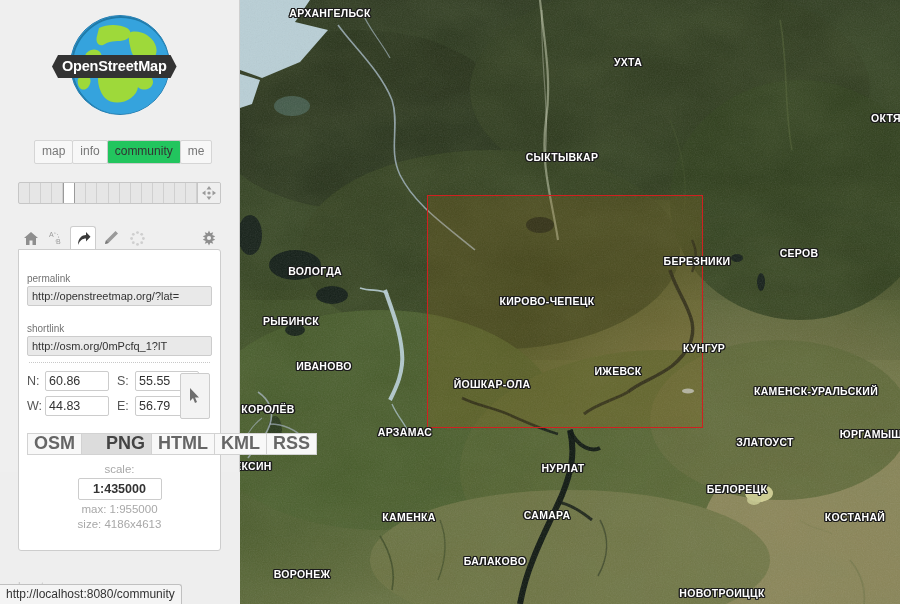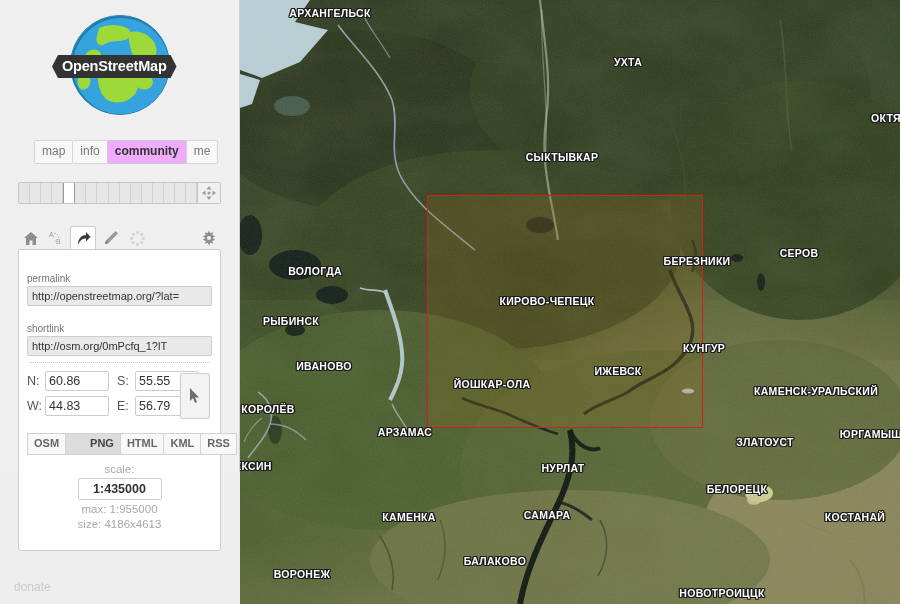--- a/index.html
+++ b/index.html
@@ -52,21 +52,21 @@
     border: 1px solid #d5d5d5;
     background: #f7f7f7;
     color: #777777;
     font-size: 12px;
     padding: 4px 7px 5px 7px;
     margin-right: -1px;
     border-radius: 2px;
     cursor: pointer;
     line-height: 13px;
   }
-  .tab.active { background: #f0abfc; color: #333333; font-weight: bold; border-color: #cccccc; }
+  .tab.active { background: #22c55e; color: #333333; font-weight: normal; border-color: #cccccc; }
 
   
   .zoom-bar {
     position: absolute; left: 18px; top: 182px;
     width: 203px; height: 22px;
     border: 1px solid #c6c6c6;
     background: #e6e6e6;
     border-radius: 2px;
     box-sizing: border-box;
     display: flex;
@@ -156,21 +156,21 @@
     border-radius: 2px;
     cursor: pointer;
   }
   .select-btn svg { position: absolute; left: 8px; top: 14px; }
 
   .fmt-row { display: flex; margin: 8px 0 0 0; justify-content: flex-start; }
   .fmt-btn {
     border: 1px solid #d2d2d2;
     background: #f8f8f8;
     color: #666666;
-    font-size: 11px;
+    font-size: 18px;
     font-weight: bold;
     padding: 3px 6px 4px 6px;
     margin-right: -1px;
     cursor: pointer;
     line-height: 13px;
   }
   .fmt-btn.active { background: #dcdcdc; color: #444444; padding-left: 24px; }
 
   .scale-lab { text-align: center; color: #a8a8a8; font-size: 11.5px; margin-top: 8px; }
   .scale-box {
@@ -541,14 +541,15 @@
       <div class="scale-lab">scale:</div>
       <input class="scale-box" type="text" value="1:435000" style="">
       <div class="meta-line">max: 1:955000</div>
       <div class="meta-line">size: 4186x4613</div>
 
     </div>
 
     <div class="donate-line">donate</div>
   </div>
 
+  <div class="statusbar">http://localhost:8080/community</div>
 
 </div>
 
 </body></html>

